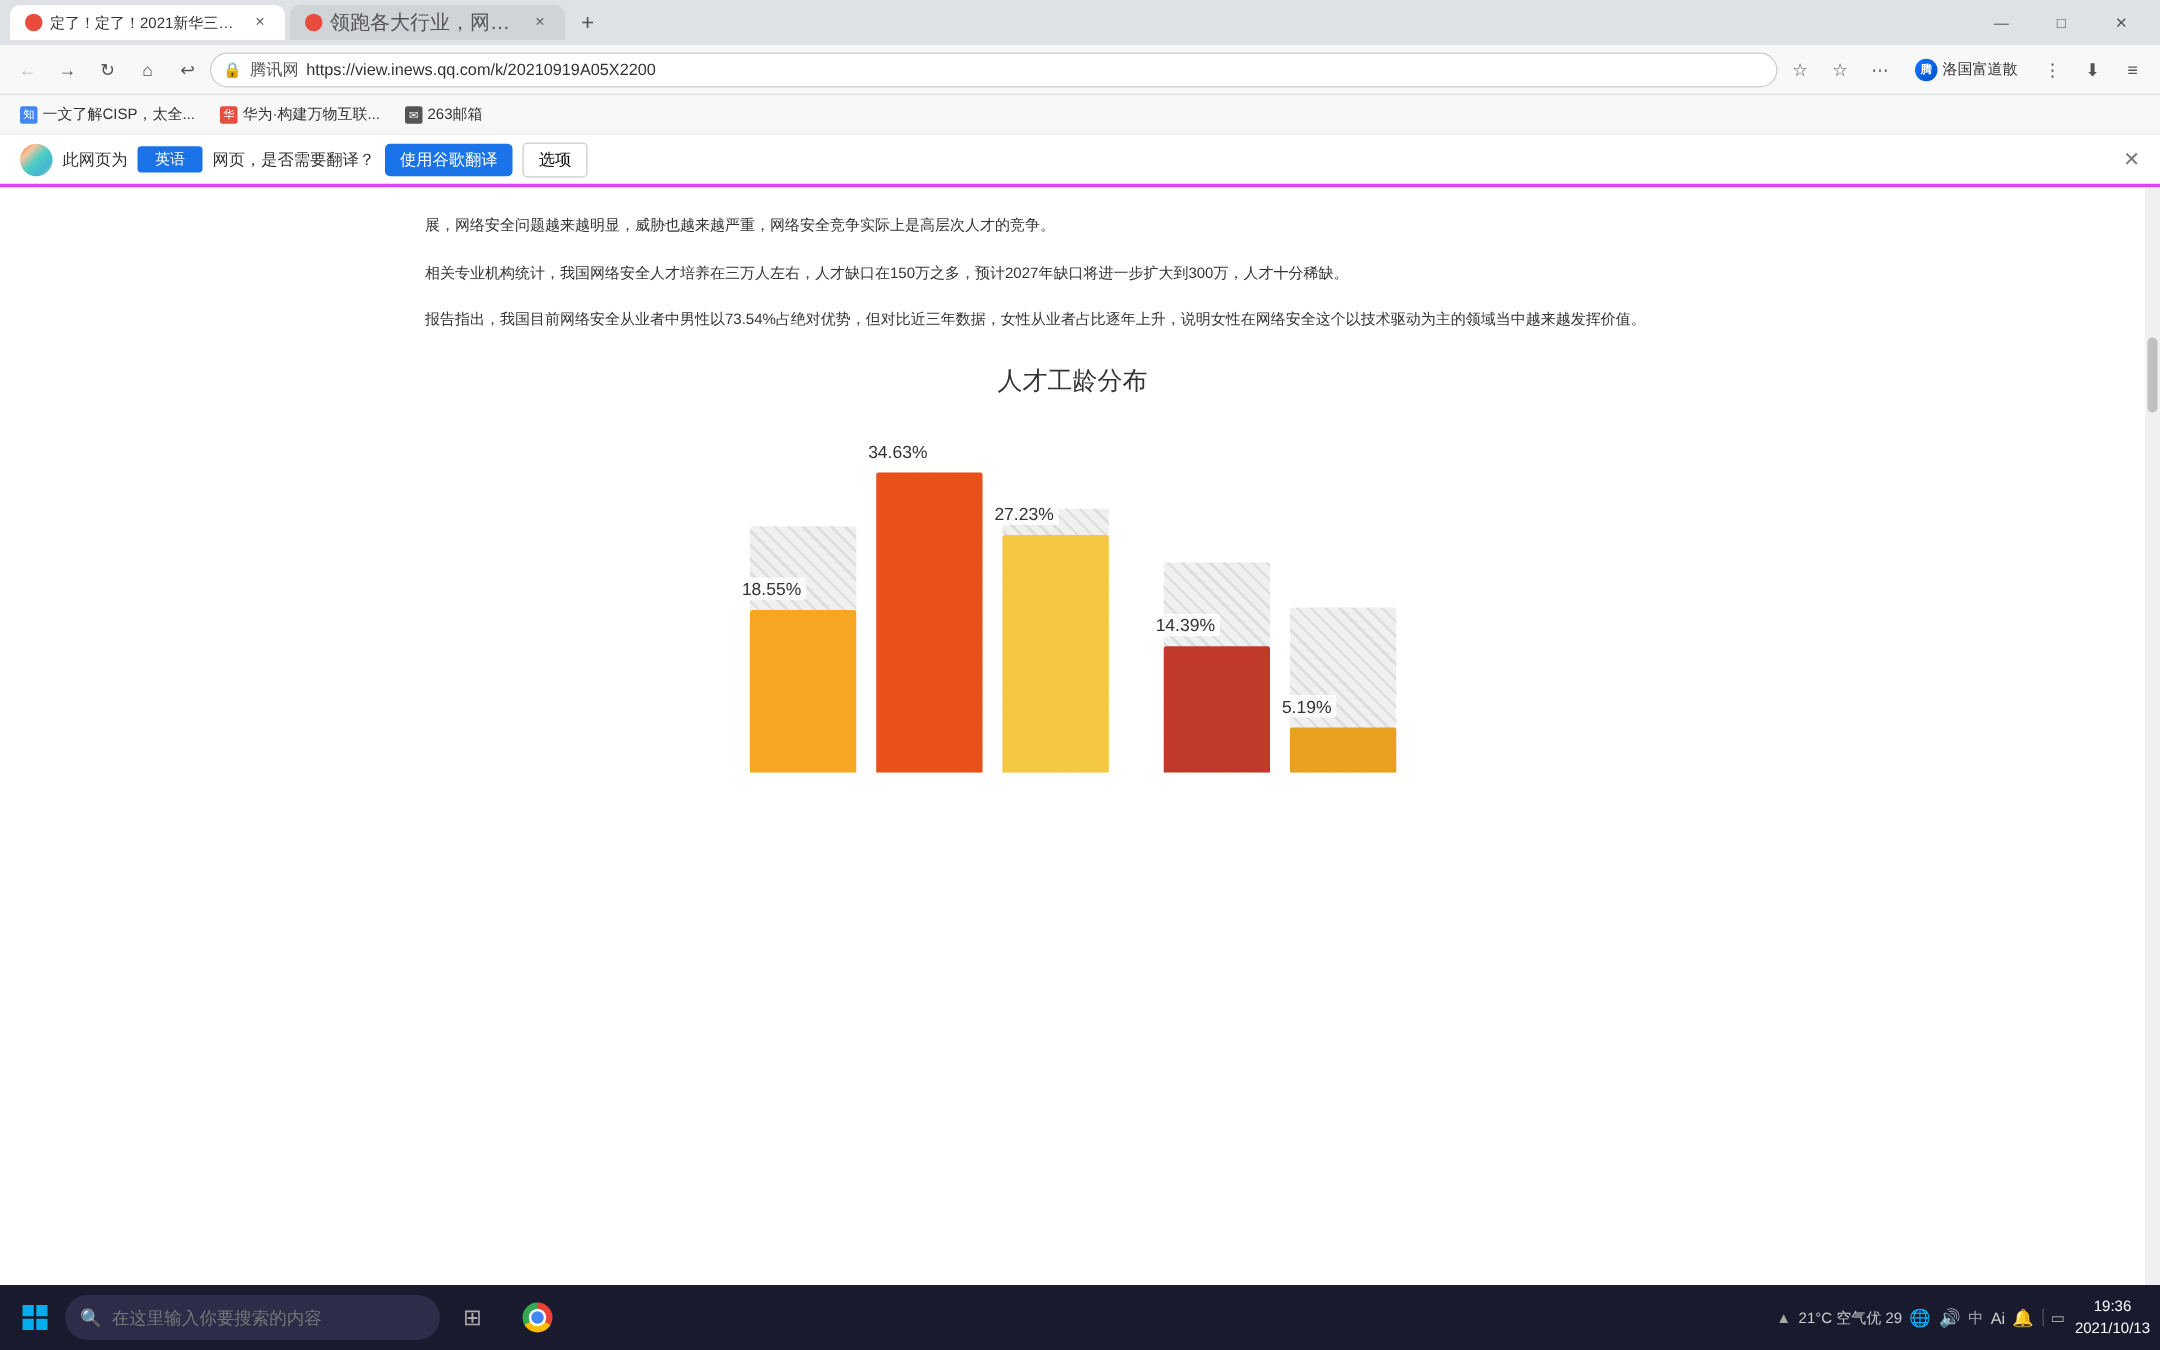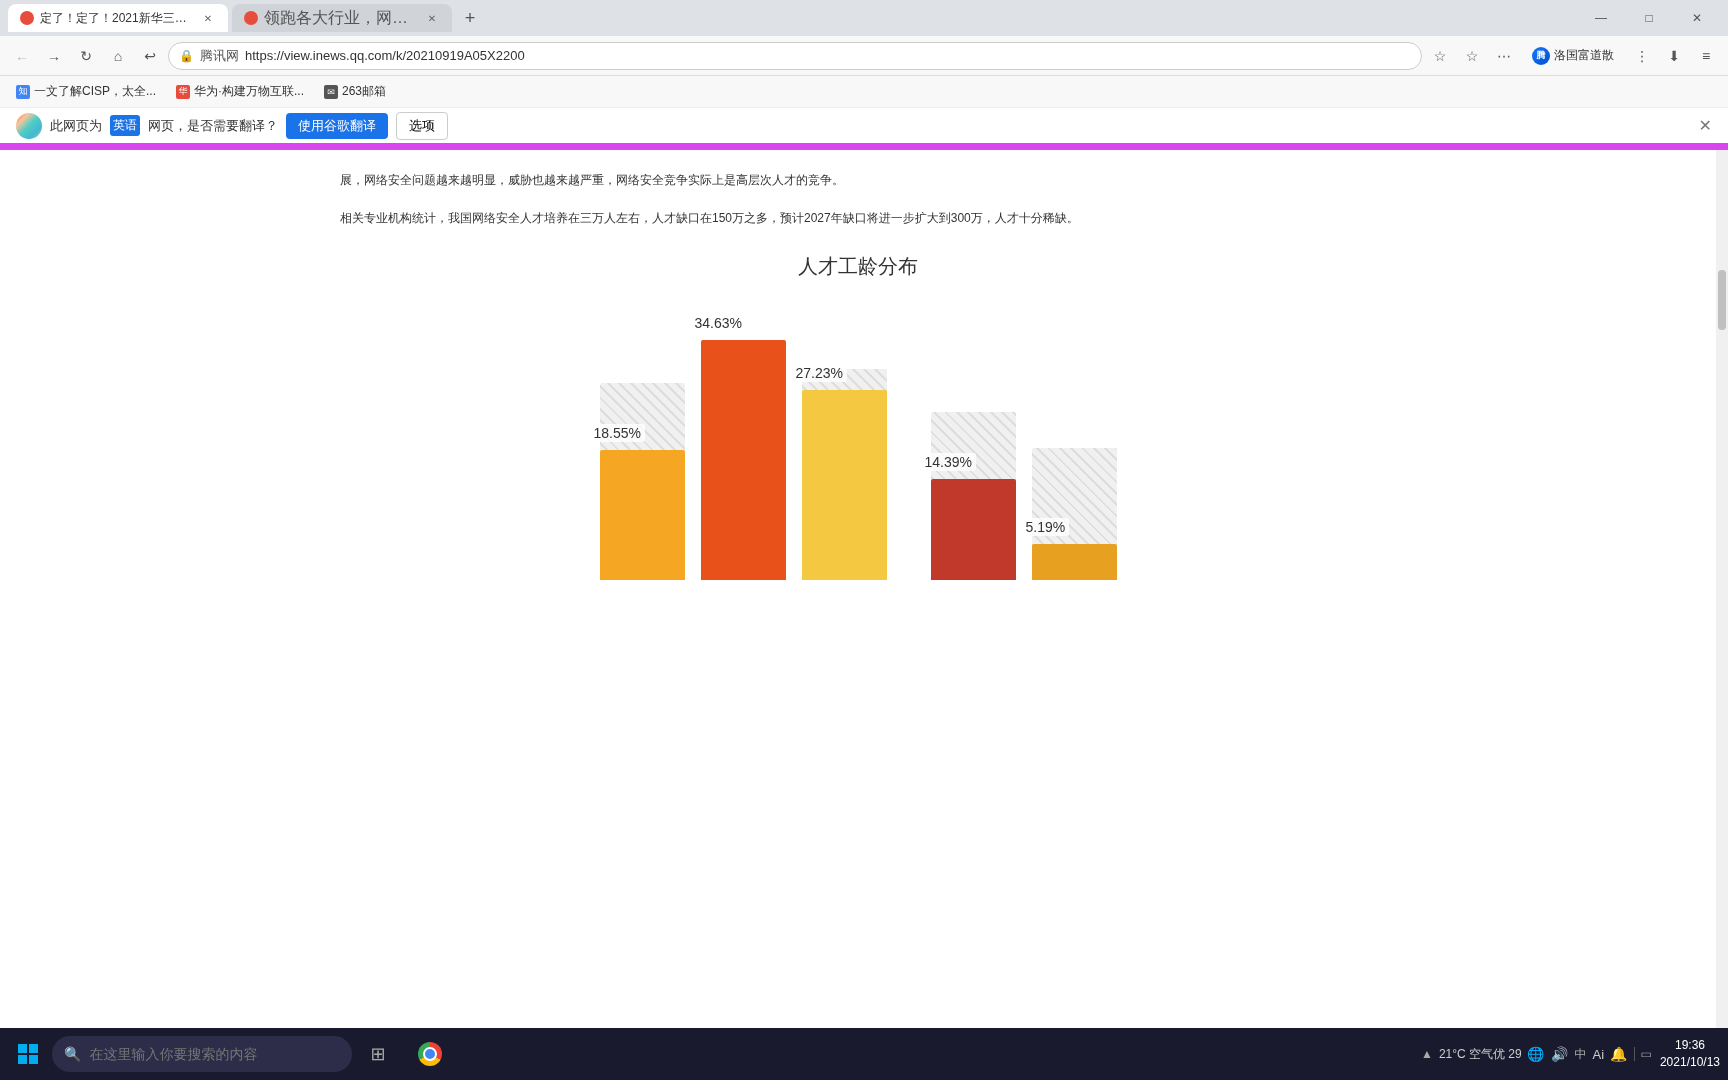--- a/index.html
+++ b/index.html
@@ -30,23 +30,23 @@
     .toolbar-btn { width: 28px; height: 28px; display: flex; align-items: center; justify-content: center; border-radius: 50%; cursor: pointer; color: #555; font-size: 14px; }
     .extension-btn { height: 28px; padding: 0 10px; background: transparent; border-radius: 14px; display: flex; align-items: center; gap: 4px; font-size: 12px; color: #333; cursor: pointer; }
     .ext-icon { width: 18px; height: 18px; border-radius: 50%; }
 
     
     .bookmarks-bar { background: #f8f8f8; height: 32px; display: flex; align-items: center; padding: 0 10px; gap: 8px; border-bottom: 1px solid #eee; font-size: 12px; }
     .bookmark-item { display: flex; align-items: center; gap: 4px; padding: 2px 6px; border-radius: 4px; cursor: pointer; color: #333; white-space: nowrap; }
     .bk-icon { width: 14px; height: 14px; border-radius: 2px; background: #4285f4; color: #fff; font-size: 9px; display: flex; align-items: center; justify-content: center; }
 
     
-    .translation-bar { background: #fff; height: 42px; display: flex; align-items: center; padding: 0 16px; gap: 8px; border-bottom: 7px solid #d946ef; font-size: 13px; color: #333; }
+    .translation-bar { background: #fff; height: 42px; display: flex; align-items: center; padding: 0 16px; gap: 8px; border-bottom: 3px solid #d946ef; font-size: 13px; color: #333; }
     .translation-logo { width: 26px; height: 26px; border-radius: 50%; background: linear-gradient(135deg, #ff6b35, #f7c59f, #4ecdc4, #45b7d1, #96ceb4); }
-    .lang-badge { background: #1a73e8; color: #fff; padding: 2px 3px; border-radius: 3px; font-size: 12px; }
+    .lang-badge { background: #1a73e8; color: #fff; padding: 2px 14px; border-radius: 3px; font-size: 12px; }
     .translate-btn { background: #1a73e8; color: #fff; padding: 4px 12px; border-radius: 4px; cursor: pointer; border: none; font-size: 13px; }
     .option-btn { padding: 4px 12px; border-radius: 4px; cursor: pointer; border: 1px solid #ccc; font-size: 13px; background: #fff; }
     .close-translation { margin-left: auto; cursor: pointer; color: #777; font-size: 16px; }
 
     
     .content-area { flex: 1; overflow: hidden; display: flex; background: #fff; }
     .page-content { flex: 1; overflow-y: auto; padding: 20px 360px; background: #fff; position: relative; }
     .scrollbar { width: 12px; background: #f0f0f0; display: flex; flex-direction: column; }
     .scrollbar-thumb { width: 8px; margin: 0 2px; height: 60px; background: #c0c0c0; border-radius: 4px; margin-top: 120px; cursor: pointer; }
 
@@ -166,20 +166,21 @@
     <button class="translate-btn">使用谷歌翻译</button>
     <button class="option-btn">选项</button>
     <div class="close-translation">✕</div>
   </div>
 
   <div class="content-area">
     <div class="page-content" style="padding: 20px 340px 20px 340px;">
 
       <p class="article-paragraph">展，网络安全问题越来越明显，威胁也越来越严重，网络安全竞争实际上是高层次人才的竞争。</p>
       <p class="article-paragraph">相关专业机构统计，我国网络安全人才培养在三万人左右，人才缺口在150万之多，预计2027年缺口将进一步扩大到300万，人才十分稀缺。</p>
+      <p class="article-paragraph">报告指出，我国目前网络安全从业者中男性以73.54%占绝对优势，但对比近三年数据，女性从业者占比逐年上升，说明女性在网络安全这个以技术驱动为主的领域当中越来越发挥价值。</p>
 
       <div class="chart-container">
         <div class="chart-title">人才工龄分布</div>
         <div class="chart-bars" id="chart-bars-container">
 
         <div class="bar-group" style="position: relative; height: 240px; display: flex; flex-direction: column; justify-content: flex-end; align-items: center; width: 85px;">
               <div class="bar-bg" style="width: 85px; height: 197px; background: repeating-linear-gradient(45deg, rgb(221, 221, 221) 0px, rgb(221, 221, 221) 2px, rgb(240, 240, 240) 2px, rgb(240, 240, 240) 8px); border-radius: 2px 2px 0px 0px; position: absolute; bottom: 0px;"></div>
               <div class="bar-fill" style="width: 85px; height: 130px; background: rgb(245, 166, 35); border-radius: 2px 2px 0px 0px; position: absolute; bottom: 0px;"></div>
               <div style="position: absolute; font-size: 14px; color: rgb(51, 51, 51); font-weight: 500; white-space: nowrap; background: rgba(255, 255, 255, 0.8); padding: 1px 4px; border-radius: 2px; bottom: 138px; left: -10px;">18.55%</div>
             </div>

